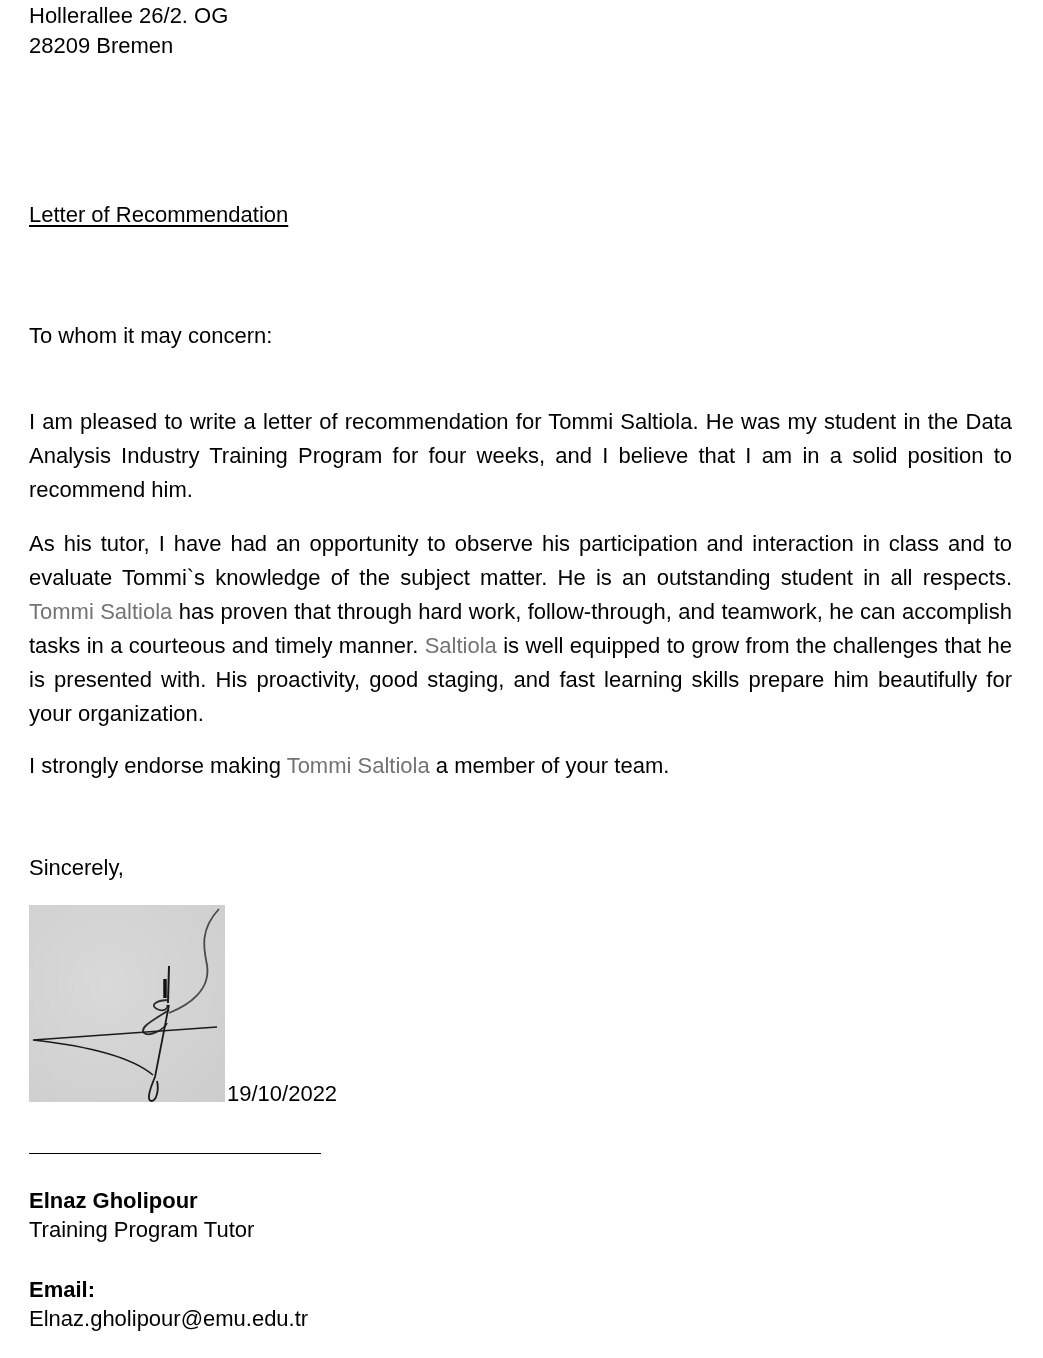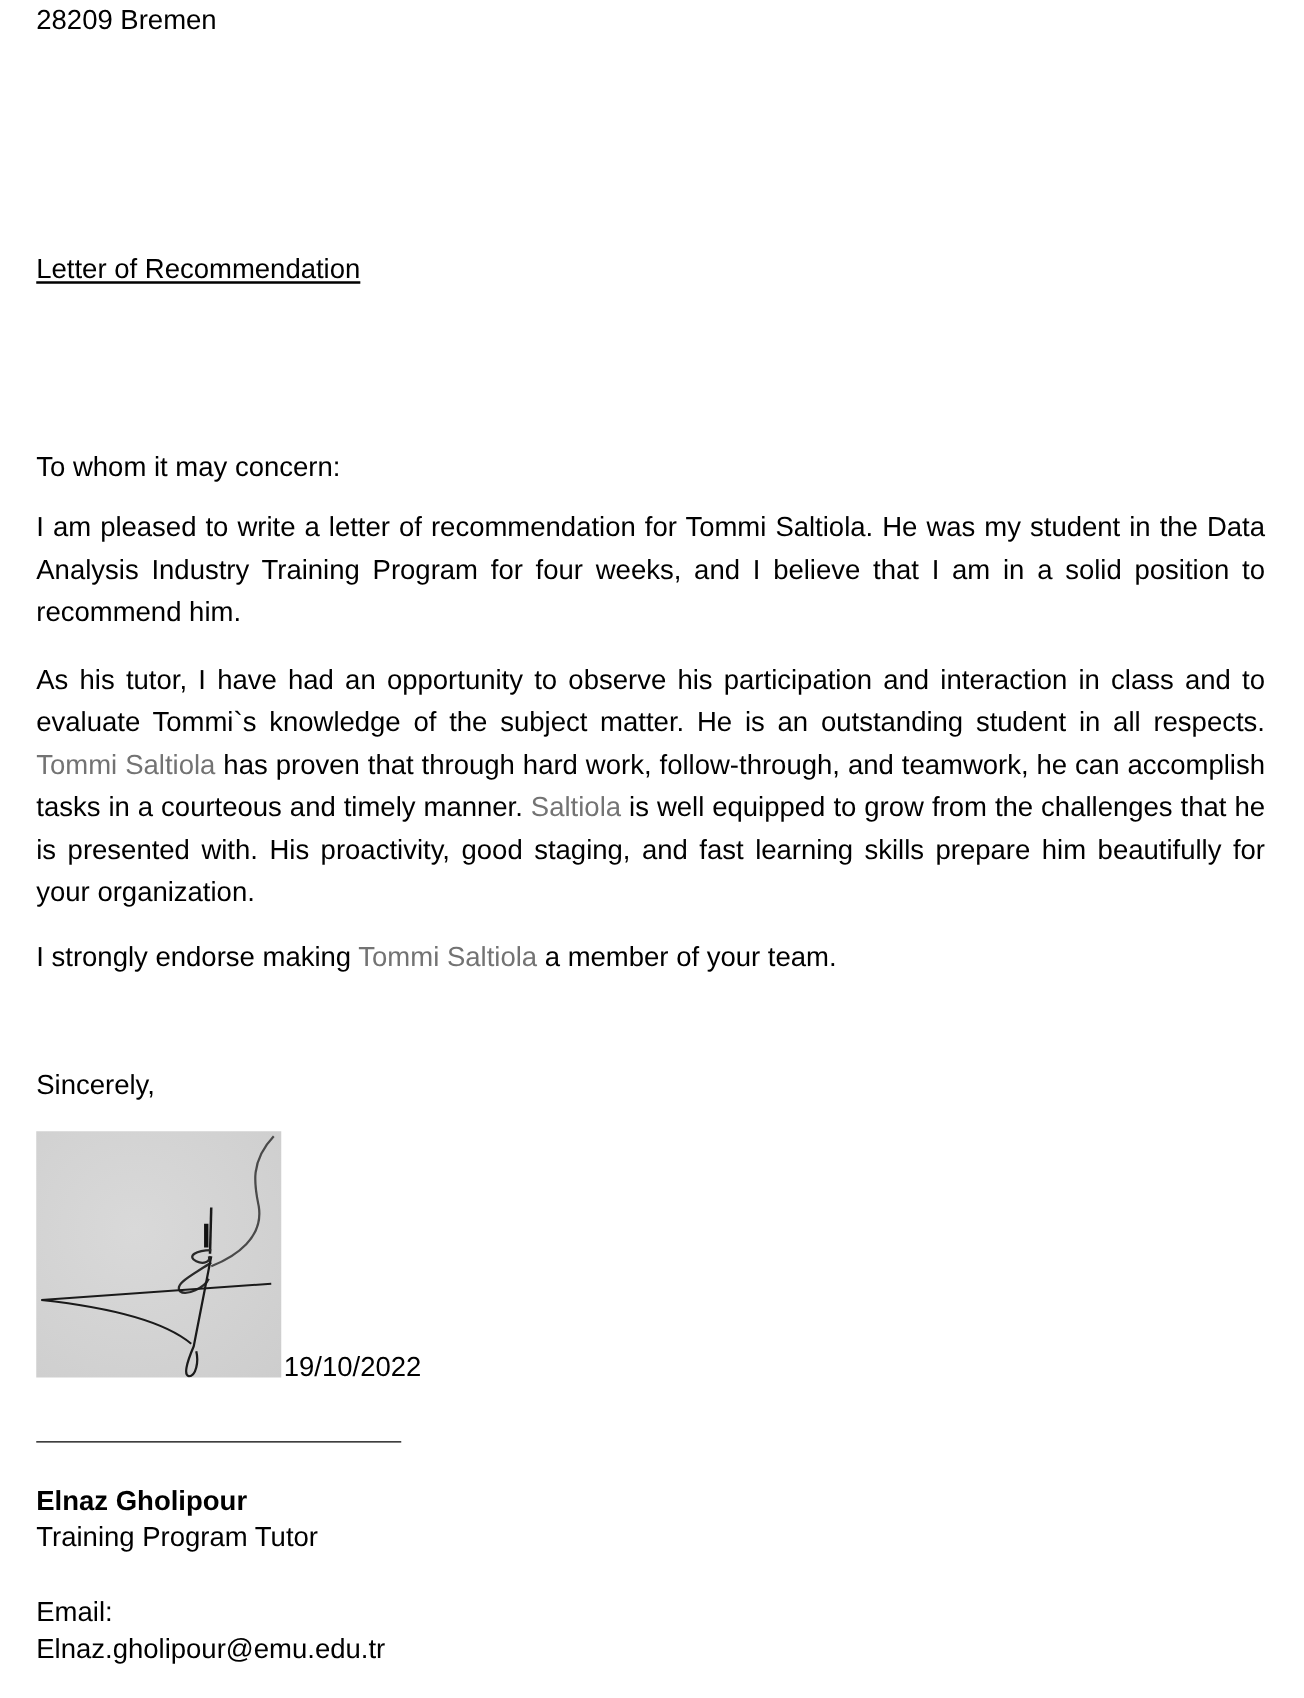--- a/index.html
+++ b/index.html
@@ -38,21 +38,20 @@
       text-decoration: underline;
       text-underline-offset: 3px;
       line-height: 30px;
     }
     .salutation {
       position: absolute;
       left: 0;
       top: 321px;
       line-height: 30px;
       white-space: nowrap;
-      margin-top: 38px;
     }
     .body-para {
       position: absolute;
       left: 0;
       width: 983px;
       text-align: justify;
       line-height: 34px;
       margin: 0;
     }
     #para1 { top: 405px; }
@@ -102,37 +101,38 @@
       left: 0;
       top: 1215px;
       line-height: 30px;
       white-space: nowrap;
       text-align: right;
     }
     .email-label {
       position: absolute;
       left: 0;
       top: 1275px;
-      font-weight: normal;
+      font-weight: bold;
       line-height: 30px;
     }
     .email-value {
       position: absolute;
       left: 0;
       top: 1304px;
       line-height: 30px;
       white-space: nowrap;
     }
   </style>
 </head>
 <body>
 
 <div class="page">
 
   <div class="address">
+    <div>Hollerallee 26/2. OG</div>
     <div>28209 Bremen</div>
   </div>
 
   <div class="title">
     <span>Letter of Recommendation</span>
   </div>
 
   <div class="salutation">To whom it may concern:</div>
 
   <p class="body-para" id="para1">

